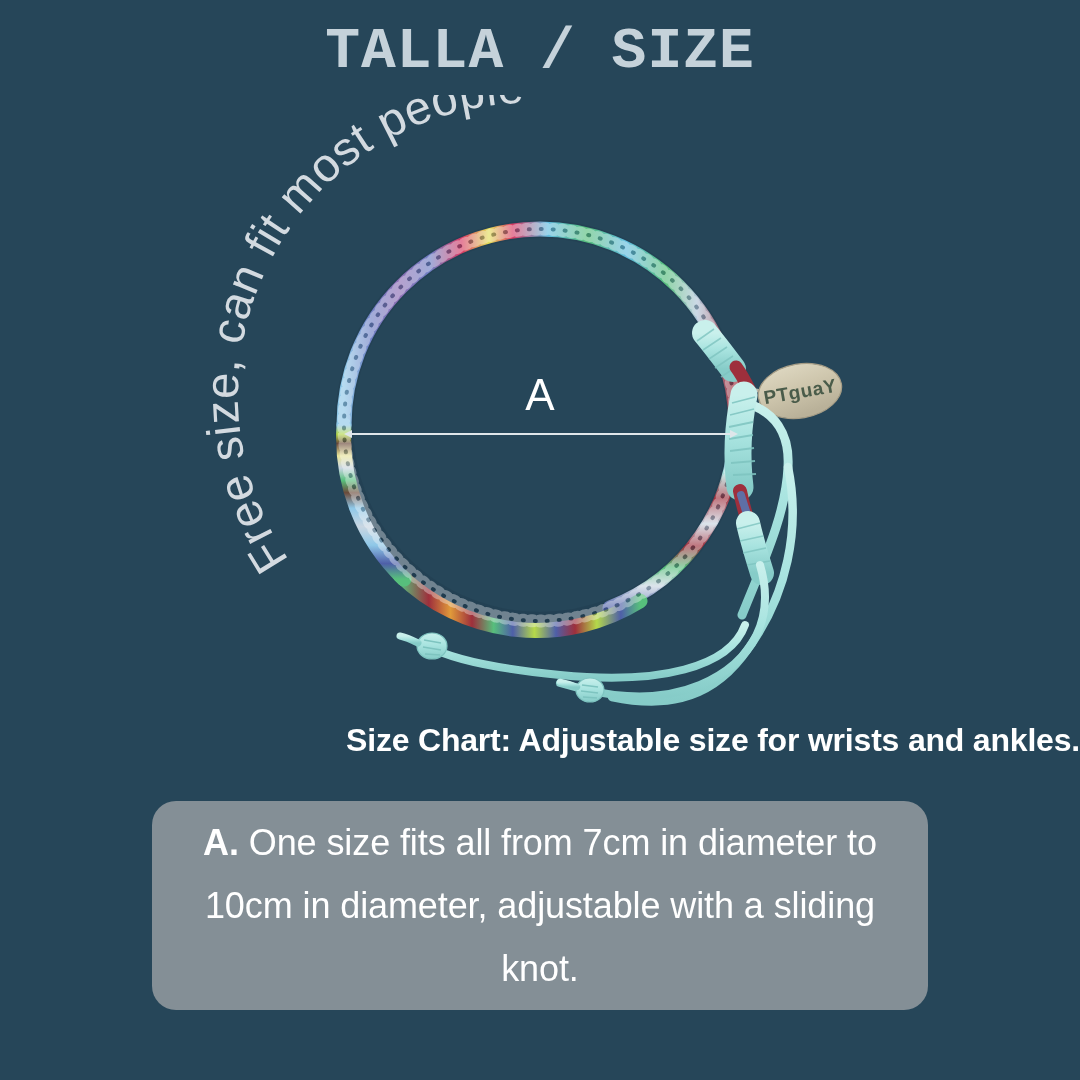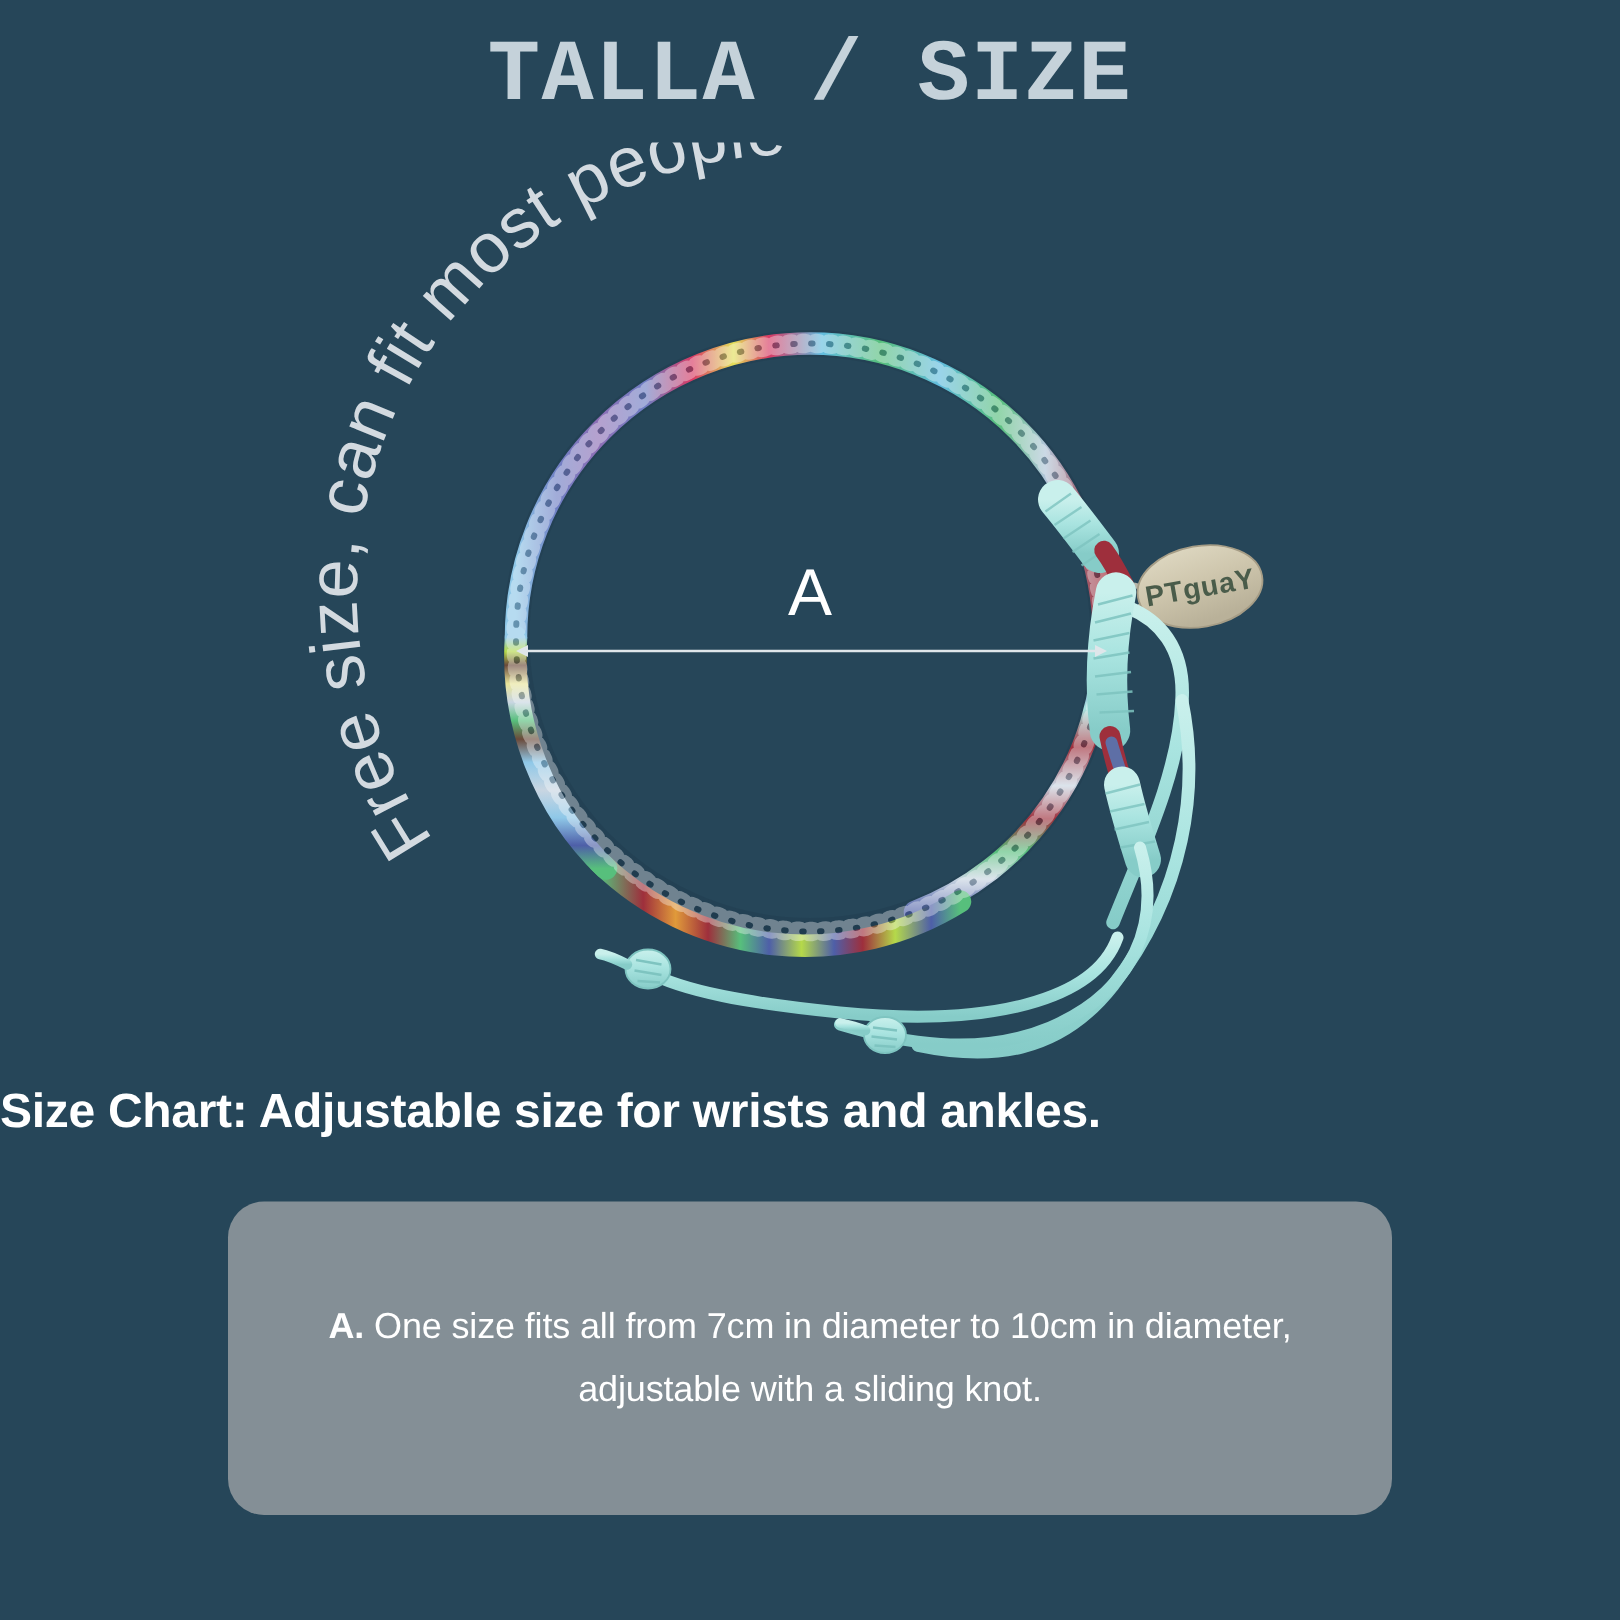--- a/index.html
+++ b/index.html
@@ -72,21 +72,21 @@
     fill: #4a5c4a;
     letter-spacing: 0.5px;
   }
 
   
   #caption {
     position: absolute;
     left: 0;
     top: 722px;
     width: 1080px;
-    text-align: left;
+    text-align: right;
     font-family: "Liberation Sans Narrow", "Liberation Sans", sans-serif;
     font-size: 32px;
     font-weight: bold;
     color: #ffffff;
     letter-spacing: -0.2px;
     user-select: none;
   }
 
   
   #info-panel {
@@ -98,21 +98,21 @@
     background: #848f96;
     border-radius: 24px;
     box-sizing: border-box;
     padding: 20px 34px;
     display: flex;
     align-items: center;
     justify-content: center;
   }
   #info-text {
     font-family: "Liberation Sans Narrow", "Liberation Sans", sans-serif;
-    font-size: 24px;
+    font-size: 36px;
     line-height: 1.75;
     color: #ffffff;
     text-align: center;
     letter-spacing: -0.1px;
     user-select: none;
   }
   #info-text .lead {
     font-weight: bold;
   }
 </style>

